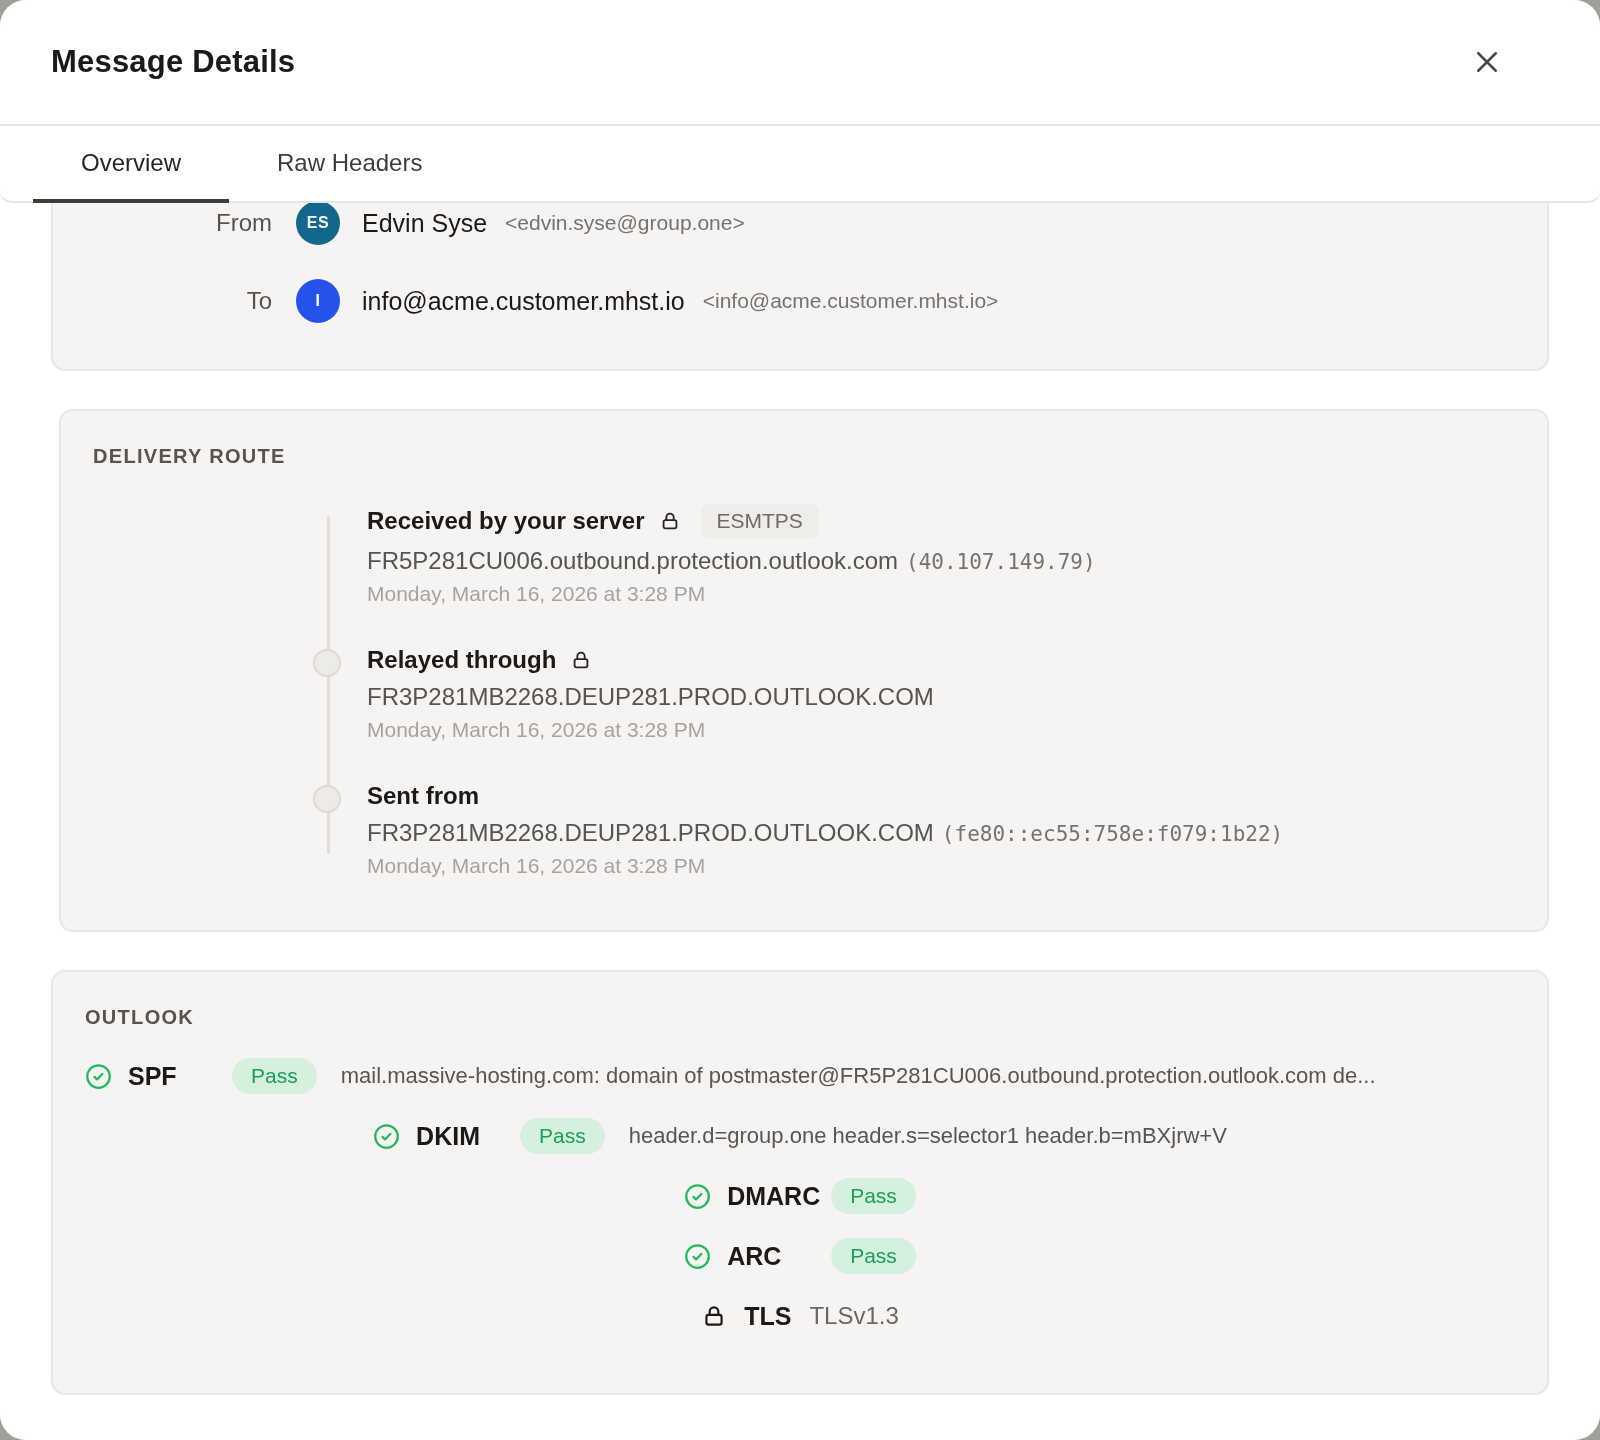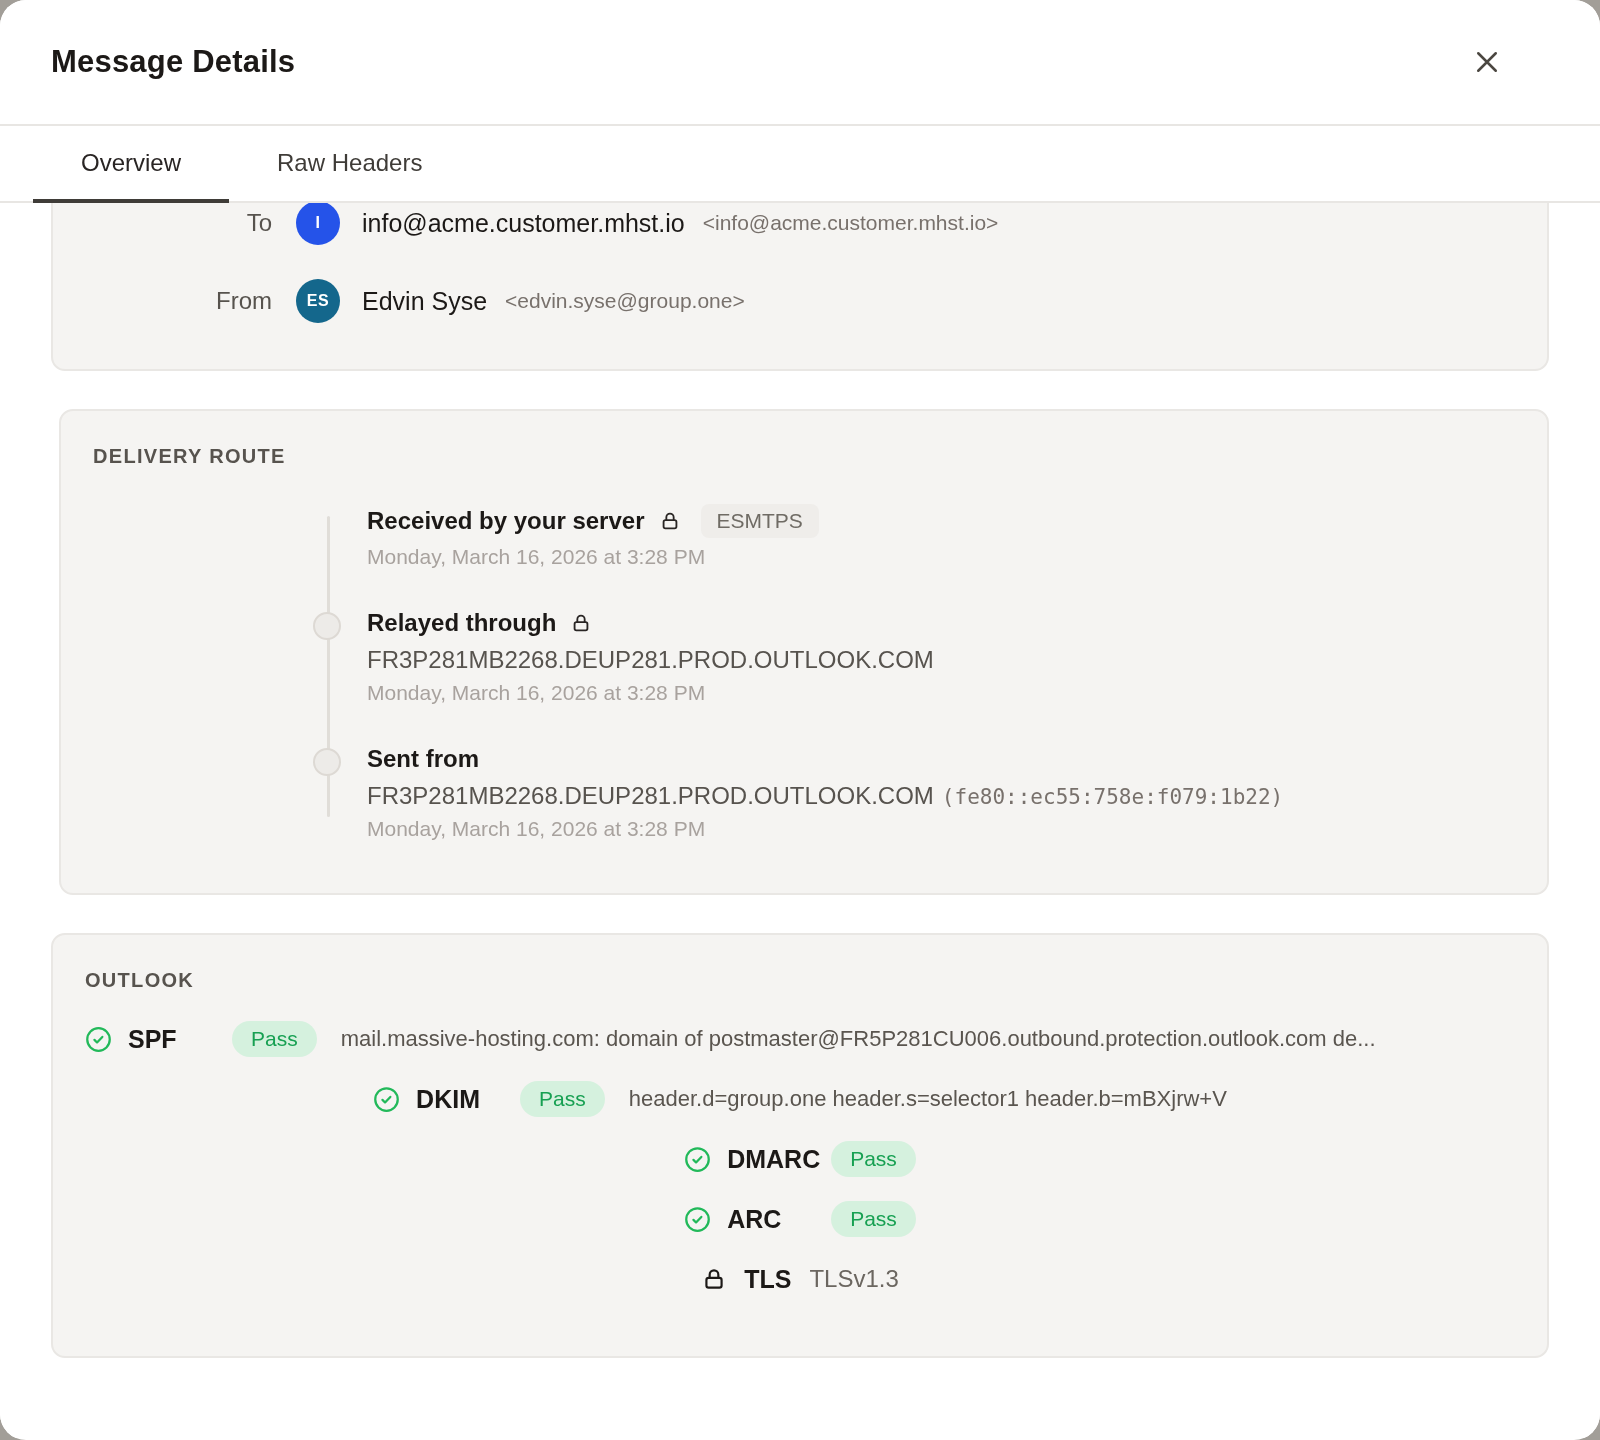--- a/index.html
+++ b/index.html
@@ -13,21 +13,21 @@
   .modal-header {
     height:126px; display:flex; align-items:center; justify-content:space-between;
     padding:0 96px 0 51px; border-bottom:2px solid #e8e6e3; background:#fff;
   }
   .modal-title { font-size:31px; font-weight:700; color:#1c1917; letter-spacing:.2px; }
   .close-btn { width:34px; height:34px; border:none; background:transparent; cursor:pointer;
     display:flex; align-items:center; justify-content:center; color:#4b4741; }
 
   
   .tab-bar { height:77px; display:flex; align-items:stretch; padding-left:33px;
-    border-bottom:2px solid #e8e6e3; background:#fff; position:relative; z-index:2; }
+    border-bottom:2px solid #e8e6e3; background:#fff; position:relative; z-index:2;border-radius:12px; }
   .tab { display:flex; align-items:center; padding:0 48px; font-size:24px; color:#3f3c38;
     border-bottom:4px solid transparent; margin-bottom:-2px; cursor:pointer; background:transparent; border-top:none; border-left:none; border-right:none; font-family:inherit; }
   .tab.active { color:#292524; border-bottom-color:#3f3c38; font-weight:400; }
 
   
   .content { position:relative; height:1235px; overflow:hidden; padding:0 51px; background:#fff; }
   .card { background:#f5f4f2; border:2px solid #e9e7e4; border-radius:14px; }
 
   
   .card-addresses { margin-top:-46px; padding:42px 32px 46px; }
@@ -93,49 +93,52 @@
 
     <div class="tab-bar">
       <button class="tab active">Overview</button>
       <button class="tab">Raw Headers</button>
     </div>
 
     <div class="content">
 
       <div class="card card-addresses">
         <div class="addr-row">
+          <div class="addr-label">From</div>
+          <div class="avatar avatar-from">ES</div>
+          <div class="addr-display">Edvin Syse</div>
+          <div class="addr-bracket">&lt;edvin.syse@group.one&gt;</div>
+        </div>
+        <div class="addr-row">
           <div class="addr-label">To</div>
           <div class="avatar avatar-to">I</div>
           <div class="addr-display">info@acme.customer.mhst.io</div>
           <div class="addr-bracket">&lt;info@acme.customer.mhst.io&gt;</div>
-        </div>
-        <div class="addr-row">
-          <div class="addr-label">From</div>
-          <div class="avatar avatar-from">ES</div>
-          <div class="addr-display">Edvin Syse</div>
-          <div class="addr-bracket">&lt;edvin.syse@group.one&gt;</div>
         </div>
       </div>
 
       <div class="card card-route">
         <div class="section-heading">DELIVERY ROUTE</div>
 
         <div class="timeline">
 
           <div class="route-step">
             <div class="step-title-line">
               <span class="step-title">Received by your server</span>
               <span class="lock-icon">
                 <svg width="22" height="22" viewBox="0 0 24 24" fill="none" stroke="currentColor" stroke-width="2" stroke-linejoin="round">
                     <rect x="5" y="11" width="14" height="9" rx="2"></rect>
                     <path d="M8 11V8a4 4 0 0 1 8 0v3"></path>
                   </svg>
               </span>
               <span class="protocol-badge">ESMTPS</span>
             </div>
+            <div class="step-host-line">
+              <span>FR5P281CU006.outbound.protection.outlook.com</span><span class="step-ip">(40.107.149.79)</span>
+            </div>
             <div class="step-time">Monday, March 16, 2026 at 3:28 PM</div>
           </div>
 
           <div class="route-step has-node">
             <div class="step-title-line">
               <span class="step-title">Relayed through</span>
               <span class="lock-icon">
                 <svg width="22" height="22" viewBox="0 0 24 24" fill="none" stroke="currentColor" stroke-width="2" stroke-linejoin="round">
                     <rect x="5" y="11" width="14" height="9" rx="2"></rect>
                     <path d="M8 11V8a4 4 0 0 1 8 0v3"></path>

